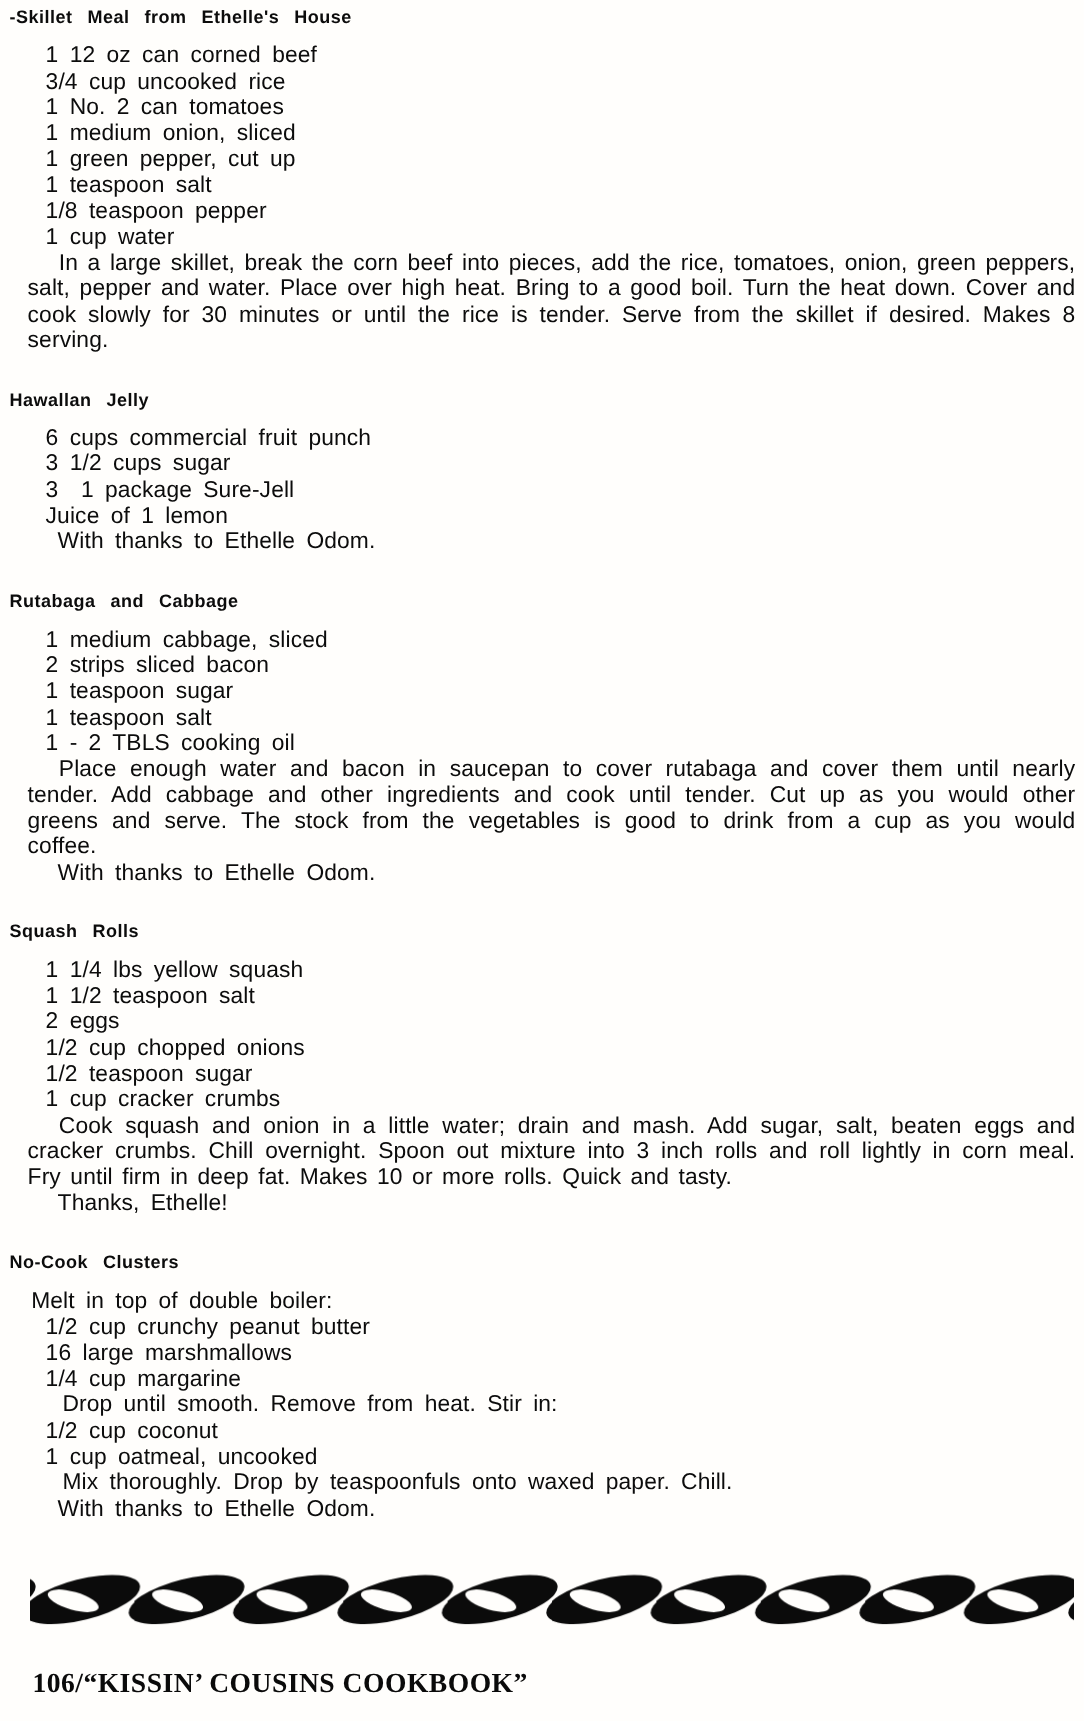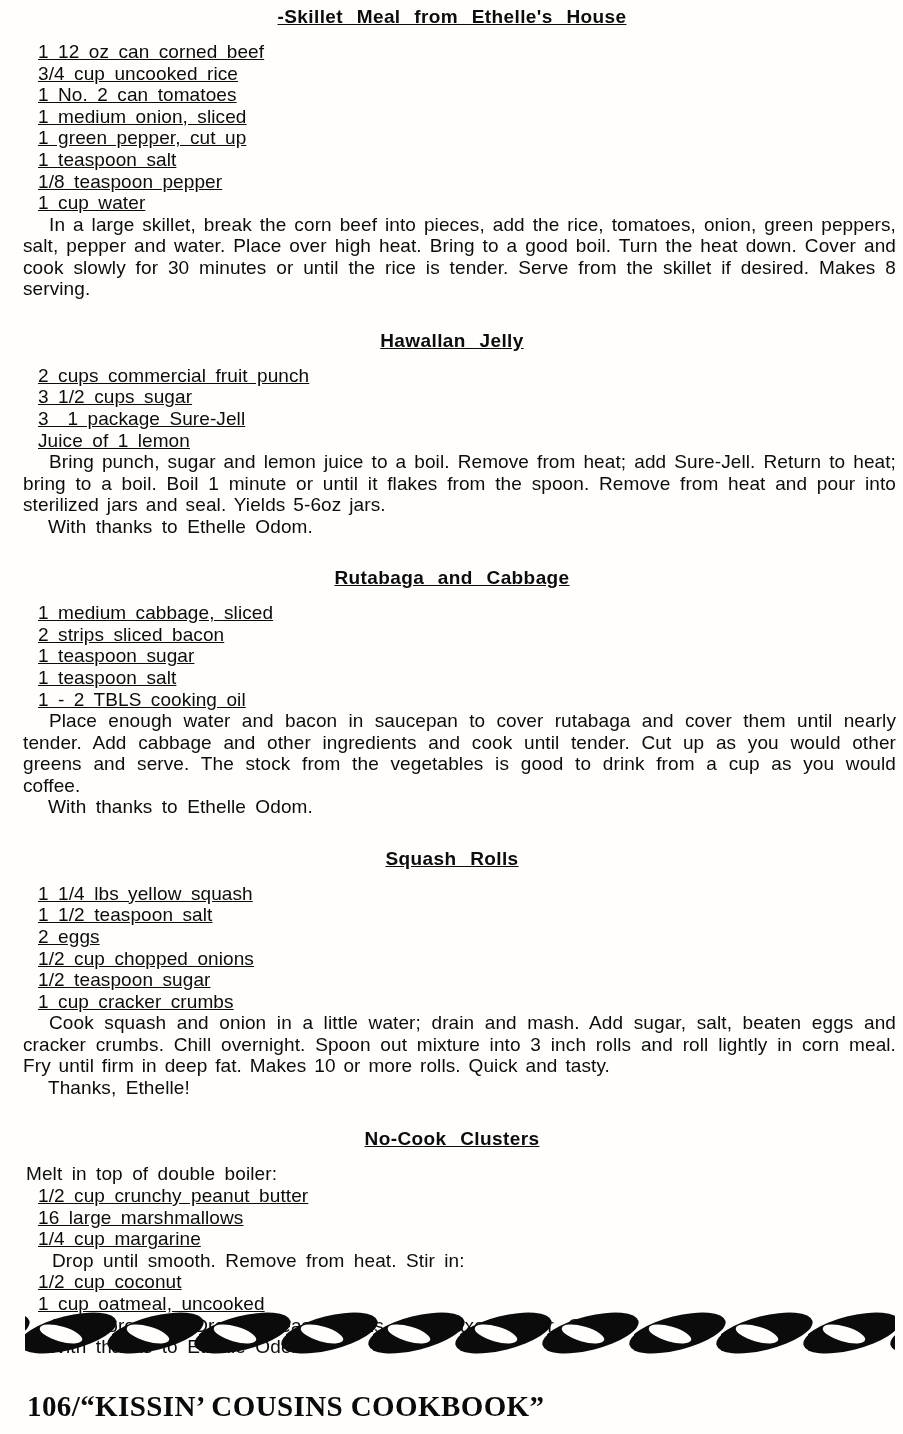--- a/index.html
+++ b/index.html
@@ -8,55 +8,54 @@
     width:903px;height:1434px;
     background:#fffefc;
     color:#0c0c0c;
     font-family:"Liberation Sans",sans-serif;
     overflow:hidden;
   }
   .content{padding:6px 7px 0 8px;}
   .recipe{margin-bottom:30px;}
   .recipe-title{
     margin:0 0 13px 0;
-    text-align:center;
-    font-size:19px;
+    text-align:left;
+    font-size:15px;
     font-weight:700;
     letter-spacing:0.4px;
     word-spacing:8px;
-    text-decoration:underline;
   }
   .line{
     font-size:19px;
     line-height:21.6px;
     letter-spacing:0.1px;
     word-spacing:4px;
   }
-  .ingredient{padding-left:30px;text-decoration:underline;}
+  .ingredient{padding-left:30px;}
   .para{
     text-align:justify;
     text-indent:26px;
     line-height:21.5px;
     word-spacing:2.5px;
     margin-left:15px;
   }
   .intro{padding-left:18px;}
   .step{padding-left:44px;}
   .thanks{padding-left:40px;}
   .rope{
     position:absolute;
     left:25px;top:1303px;
     width:870px;height:62px;
   }
   .footer{
     position:absolute;
     left:27px;top:1390px;
     font-family:"Liberation Serif",serif;
     font-weight:700;
-    font-size:29px;
+    font-size:23px;
     letter-spacing:0.4px;
     color:#0a0a0a;
     white-space:nowrap;
   }
 </style>
 </head>
 <body>
 
 <div class="page">
 
@@ -68,25 +67,24 @@
         <div class="line ingredient">1 No. 2 can tomatoes</div>
         <div class="line ingredient">1 medium onion, sliced</div>
         <div class="line ingredient">1 green pepper, cut up</div>
         <div class="line ingredient">1 teaspoon salt</div>
         <div class="line ingredient">1/8 teaspoon pepper</div>
         <div class="line ingredient">1 cup water</div>
         <div class="line para">In a large skillet, break the corn beef into pieces, add the rice, tomatoes, onion, green peppers, salt, pepper and water. Place over high heat. Bring to a good boil. Turn the heat down. Cover and cook slowly for 30 minutes or until the rice is tender. Serve from the skillet if desired. Makes 8 serving.</div>
       </section>
       <section class="recipe">
         <h2 class="recipe-title">Hawallan Jelly</h2>
-        <div class="line ingredient">2 cups commercial fruit punch</div>
+        <div class="line ingredient">6 cups commercial fruit punch</div>
         <div class="line ingredient">3 1/2 cups sugar</div>
         <div class="line ingredient">3&nbsp;&nbsp;1 package Sure-Jell</div>
         <div class="line ingredient">Juice of 1 lemon</div>
-        <div class="line para">Bring punch, sugar and lemon juice to a boil. Remove from heat; add Sure-Jell. Return to heat; bring to a boil. Boil 1 minute or until it flakes from the spoon. Remove from heat and pour into sterilized jars and seal. Yields 5-6oz jars.</div>
         <div class="line thanks">With thanks to Ethelle Odom.</div>
       </section>
       <section class="recipe">
         <h2 class="recipe-title">Rutabaga and Cabbage</h2>
         <div class="line ingredient">1 medium cabbage, sliced</div>
         <div class="line ingredient">2 strips sliced bacon</div>
         <div class="line ingredient">1 teaspoon sugar</div>
         <div class="line ingredient">1 teaspoon salt</div>
         <div class="line ingredient">1 - 2 TBLS cooking oil</div>
         <div class="line para">Place enough water and bacon in saucepan to cover rutabaga and cover them until nearly tender. Add cabbage and other ingredients and cook until tender. Cut up as you would other greens and serve. The stock from the vegetables is good to drink from a cup as you would coffee.</div>

